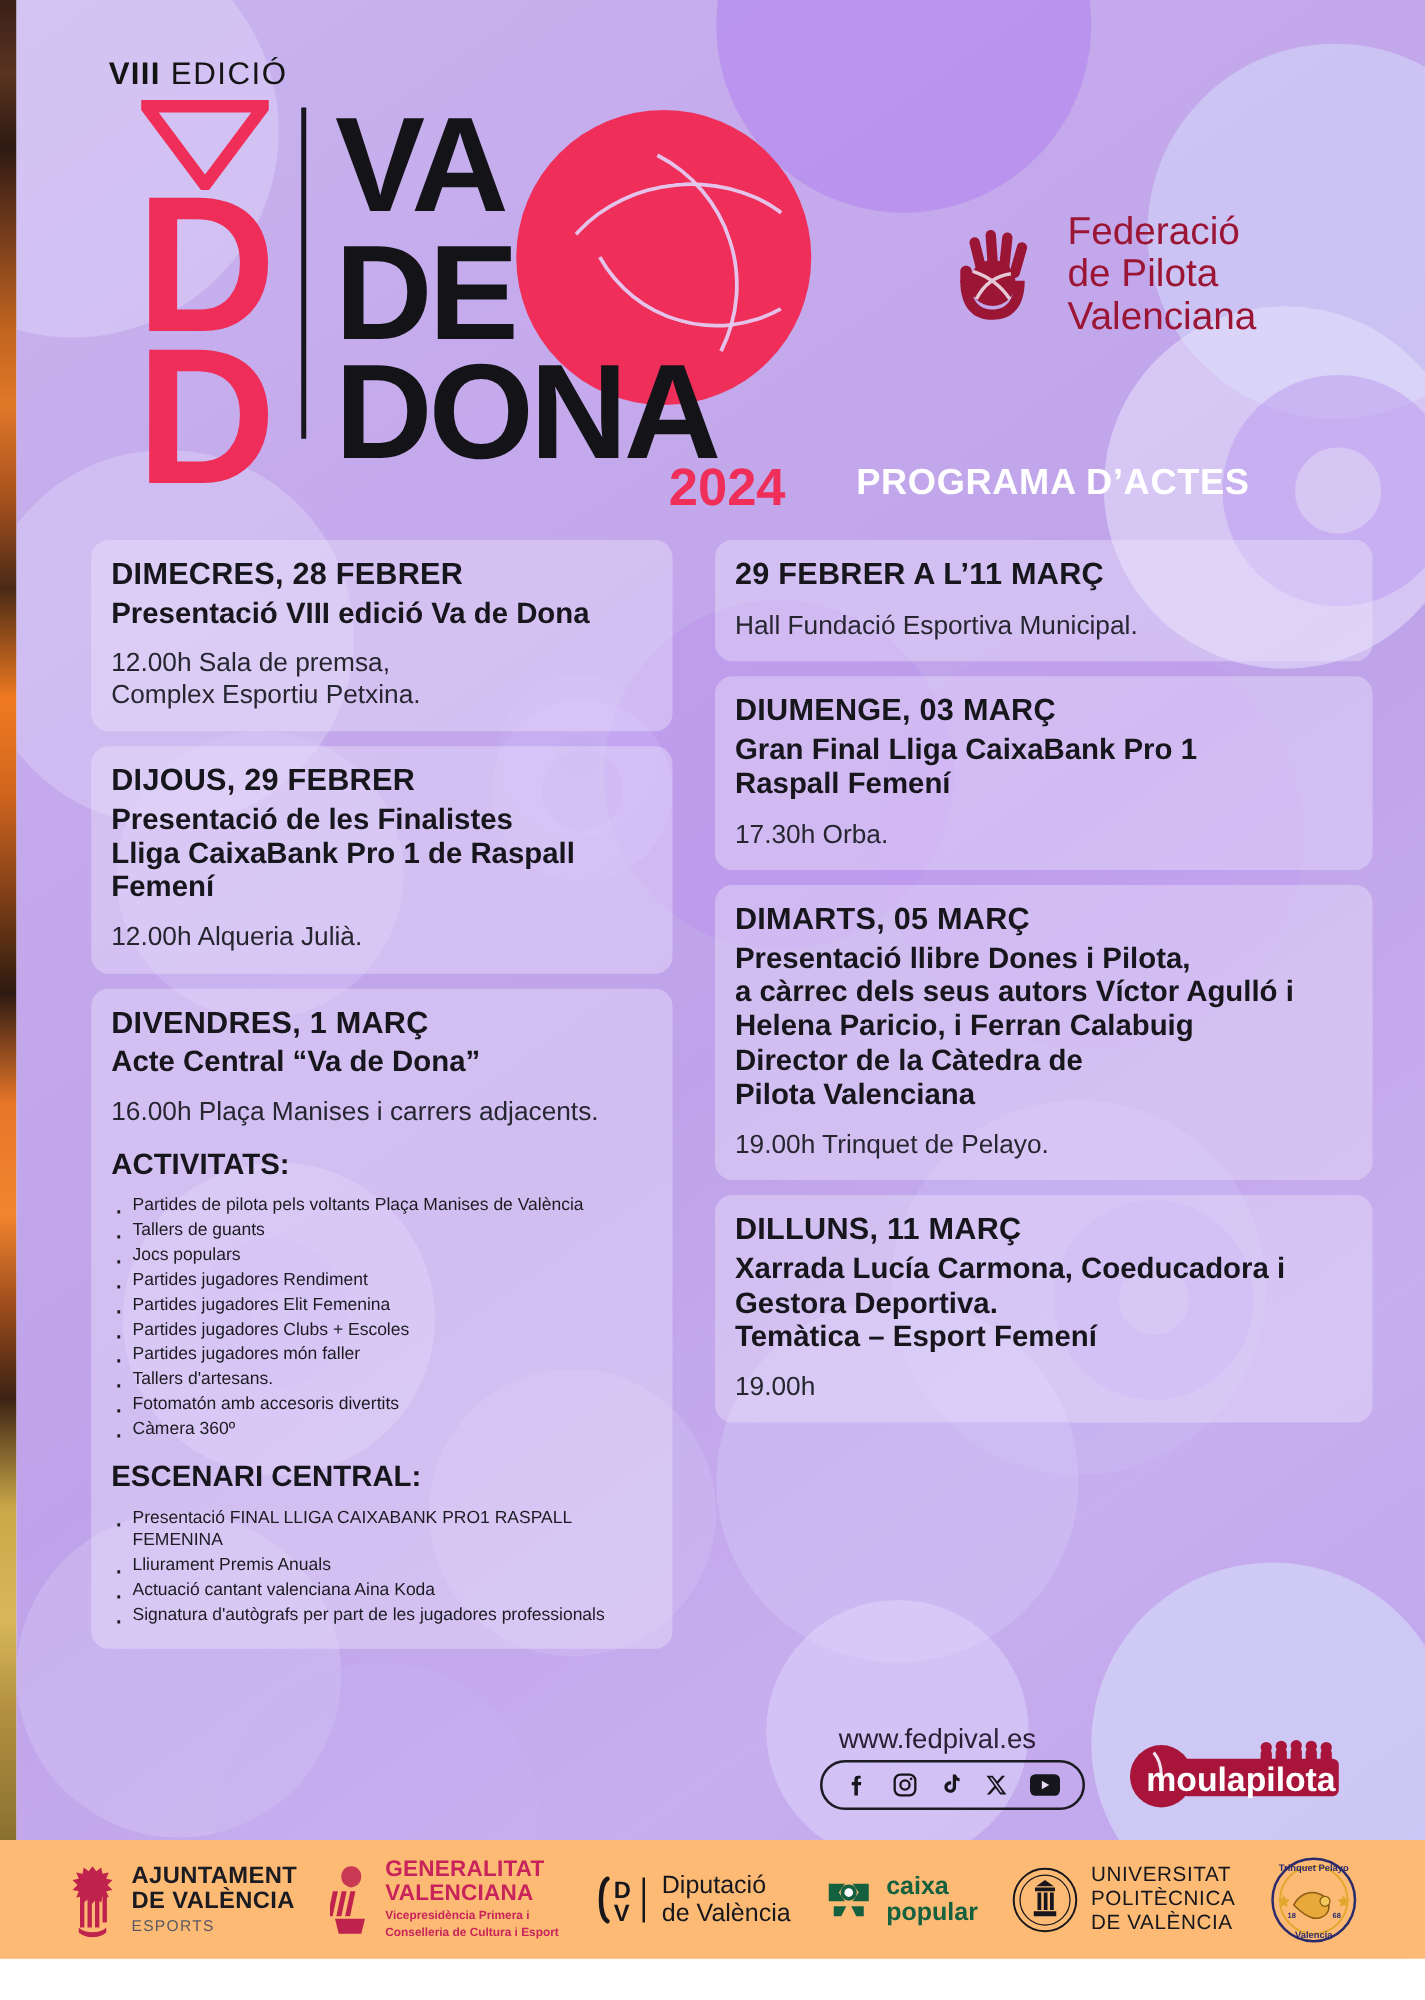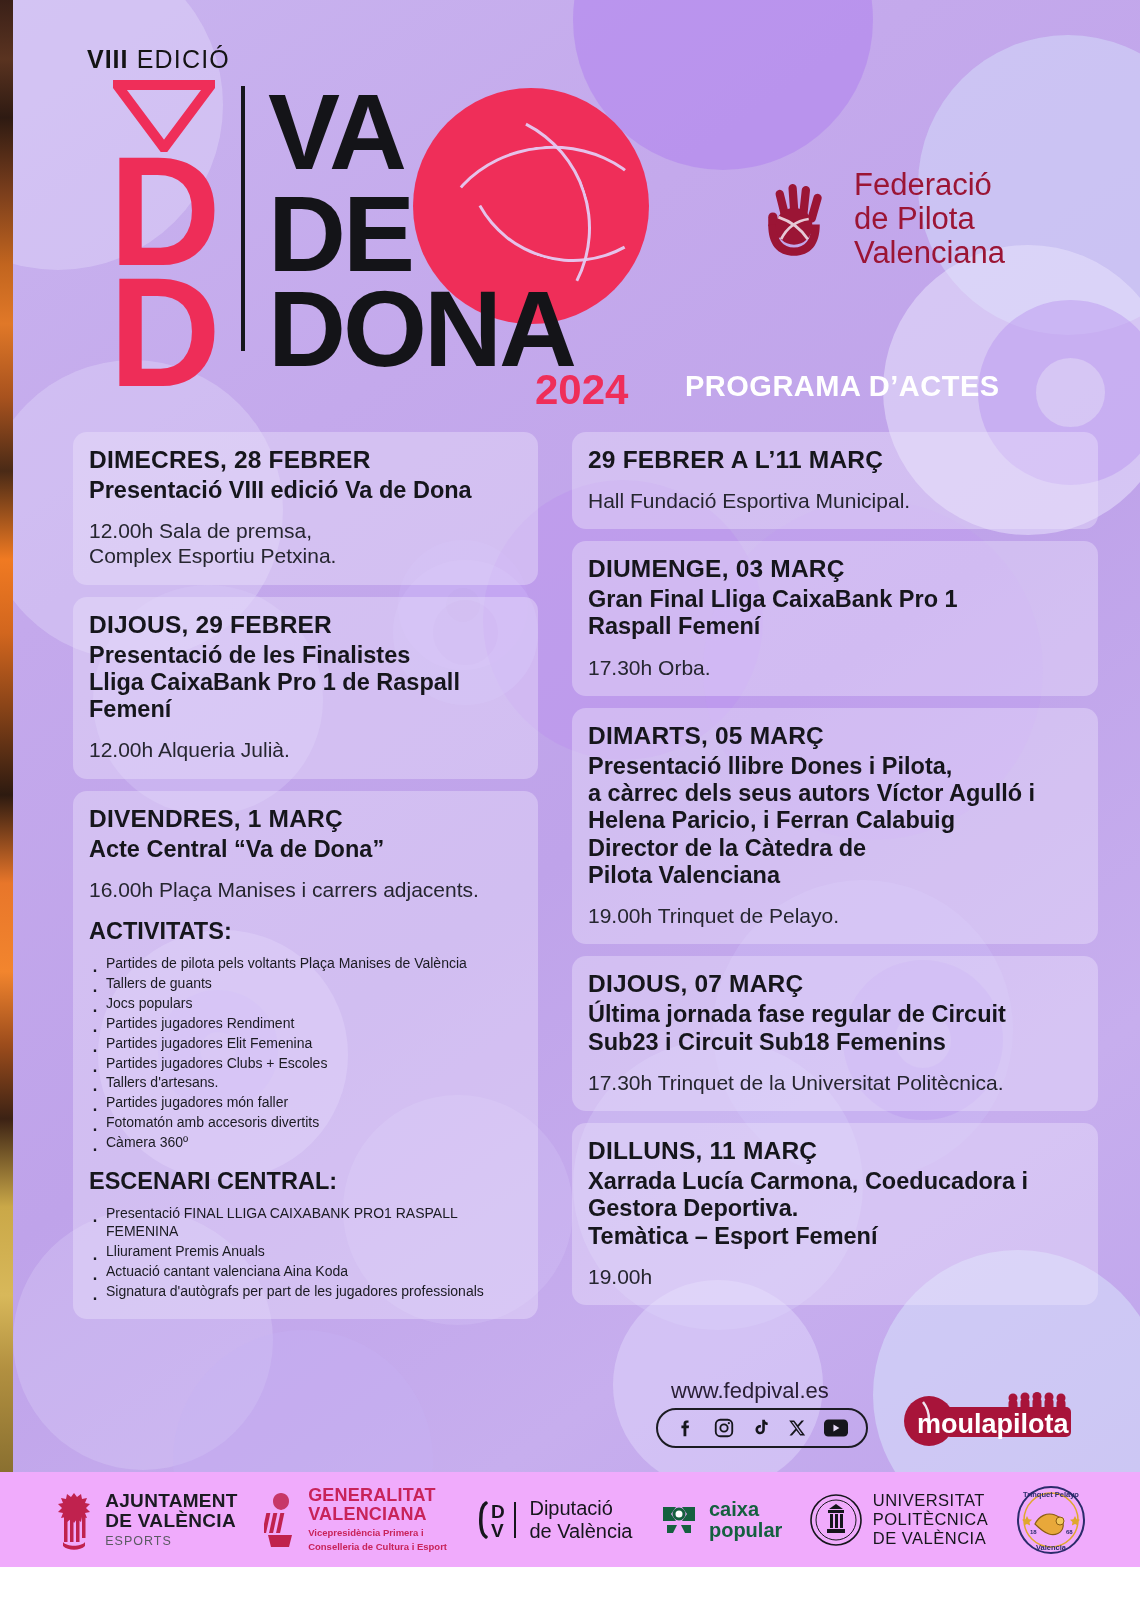--- a/index.html
+++ b/index.html
@@ -156,21 +156,21 @@
   .social svg { display: block; }
 
   .moula {
     position: absolute; left: 880px; top: 1385px; z-index: 8;
     width: 180px; height: 62px;
   }
 
   
   .sponsors {
     position: absolute; left: 0; top: 1472px; width: 1140px; height: 95px;
-    background: #f0abfc; z-index: 20;
+    background: #fdba74; z-index: 20;
     display: flex; align-items: center; justify-content: space-around;
     padding: 0 40px;
   }
   .sp { display: flex; align-items: center; gap: 10px; }
   .sp-txt { line-height: 1.05; }
 
   .aj-t1 { font-size: 19px; font-weight: 800; color: #1b1b22; letter-spacing: .3px; }
   .aj-t2 { font-size: 12.5px; font-weight: 400; color: #5a5a62; margin-top: 4px; letter-spacing: 1px; }
   .gv-t1 { font-size: 18px; font-weight: 800; color: #c8235a; letter-spacing: .2px; }
   .gv-t2 { font-size: 9.5px; font-weight: 700; color: #c8235a; margin-top: 3px; line-height: 1.2; }
@@ -297,22 +297,22 @@
         <div class="ev-place">16.00h Plaça Manises i carrers adjacents.</div>
 
         <div class="sec-head">ACTIVITATS:</div>
         <ul class="bullets">
           <li>Partides de pilota pels voltants Plaça Manises de València</li>
           <li>Tallers de guants</li>
           <li>Jocs populars</li>
           <li>Partides jugadores Rendiment</li>
           <li>Partides jugadores Elit Femenina</li>
           <li>Partides jugadores Clubs + Escoles</li>
+          <li>Partides jugadores món faller</li>
           <li>Tallers d'artesans.</li>
-          <li>Partides jugadores món faller</li>
           <li>Fotomatón amb accesoris divertits</li>
           <li>Càmera 360º</li>
         </ul>
 
         <div class="sec-head">ESCENARI CENTRAL:</div>
         <ul class="bullets">
           <li>Presentació FINAL LLIGA CAIXABANK PRO1 RASPALL FEMENINA</li>
           <li>Lliurament Premis Anuals</li>
           <li>Actuació cantant valenciana Aina Koda</li>
           <li>Signatura d'autògrafs per part de les jugadores professionals</li>
@@ -336,26 +336,20 @@
 
       <div class="card">
         <div class="ev-date">DIMARTS, 05 MARÇ</div>
         <div class="ev-title" style="white-space:pre-line">Presentació llibre Dones i Pilota,
  a càrrec dels seus autors Víctor Agulló i Helena Paricio, i Ferran Calabuig
 Director de la Càtedra de
 Pilota Valenciana</div>
         <div class="ev-place">19.00h Trinquet de Pelayo.</div>
       </div>
 
-      <div class="card">
-        <div class="ev-date">DIJOUS, 07 MARÇ</div>
-        <div class="ev-title" style="white-space:pre-line">Última jornada fase regular de Circuit
-Sub23 i Circuit Sub18 Femenins</div>
-        <div class="ev-place">17.30h Trinquet de la Universitat Politècnica.</div>
-      </div>
 
       <div class="card">
         <div class="ev-date">DILLUNS, 11 MARÇ</div>
         <div class="ev-title" style="white-space:pre-line">Xarrada Lucía Carmona, Coeducadora i
 Gestora Deportiva.
 Temàtica – Esport Femení</div>
         <div class="ev-place">19.00h</div>
       </div>
     </div>
   </div>

